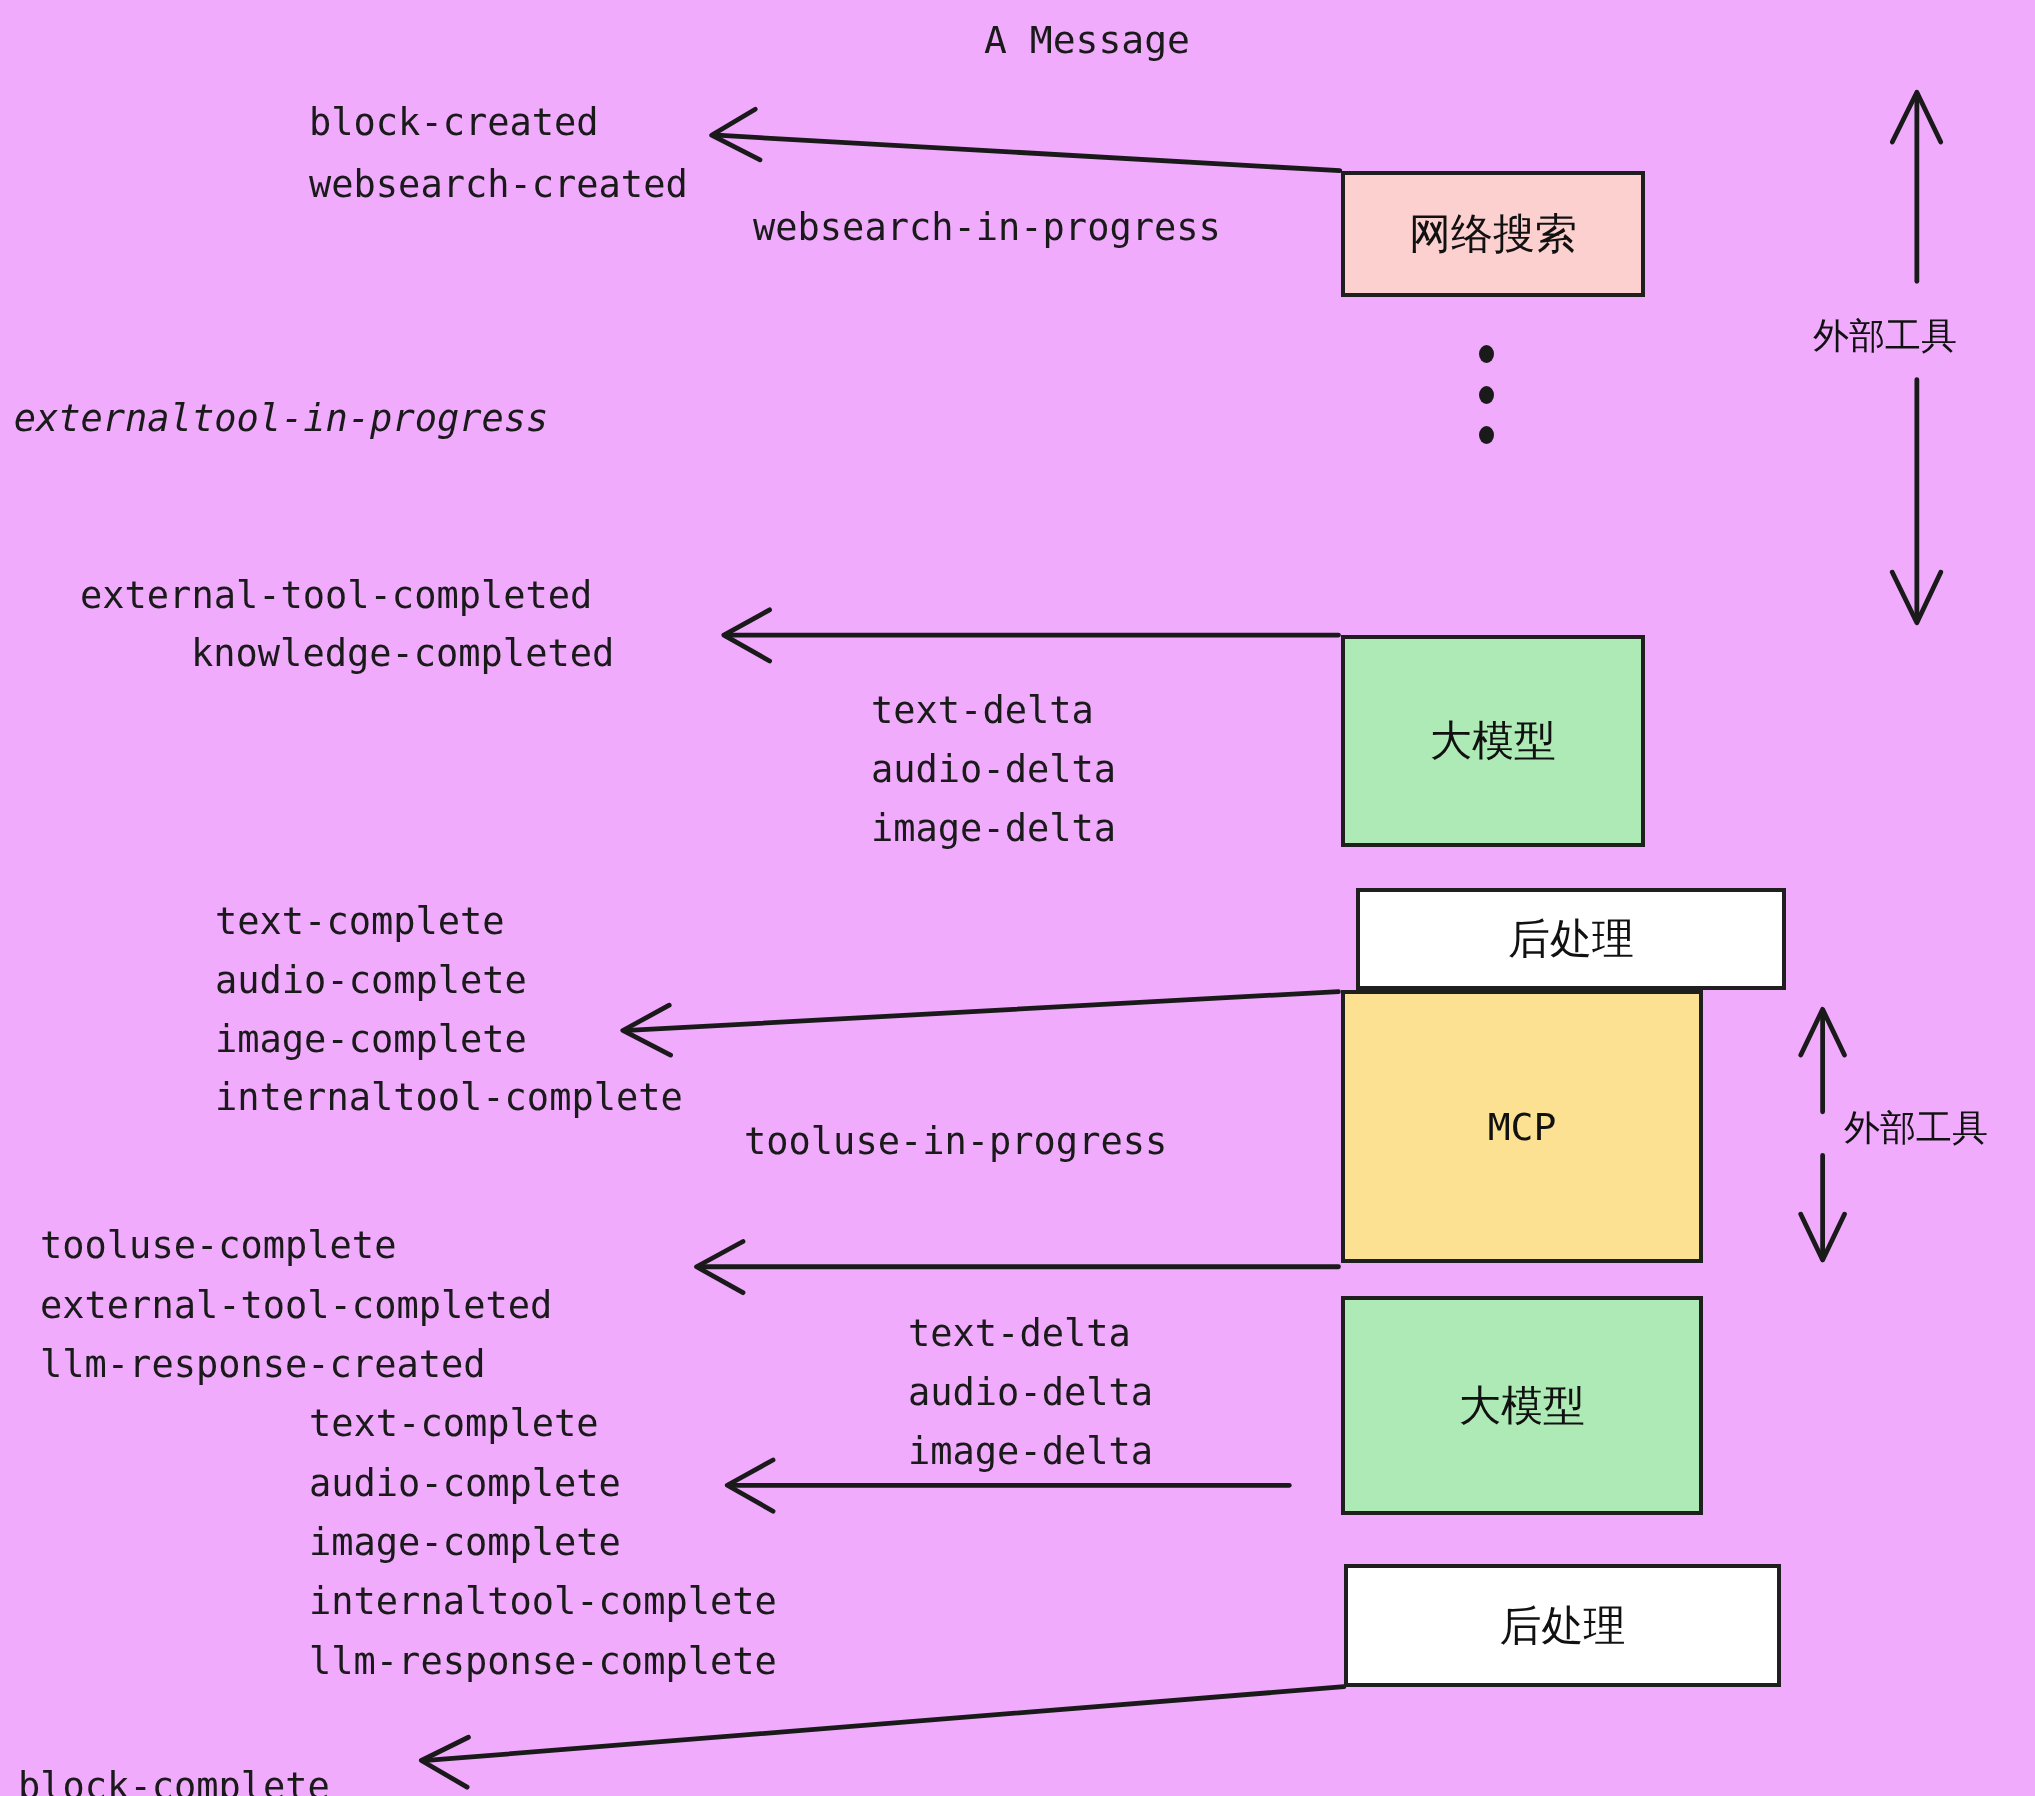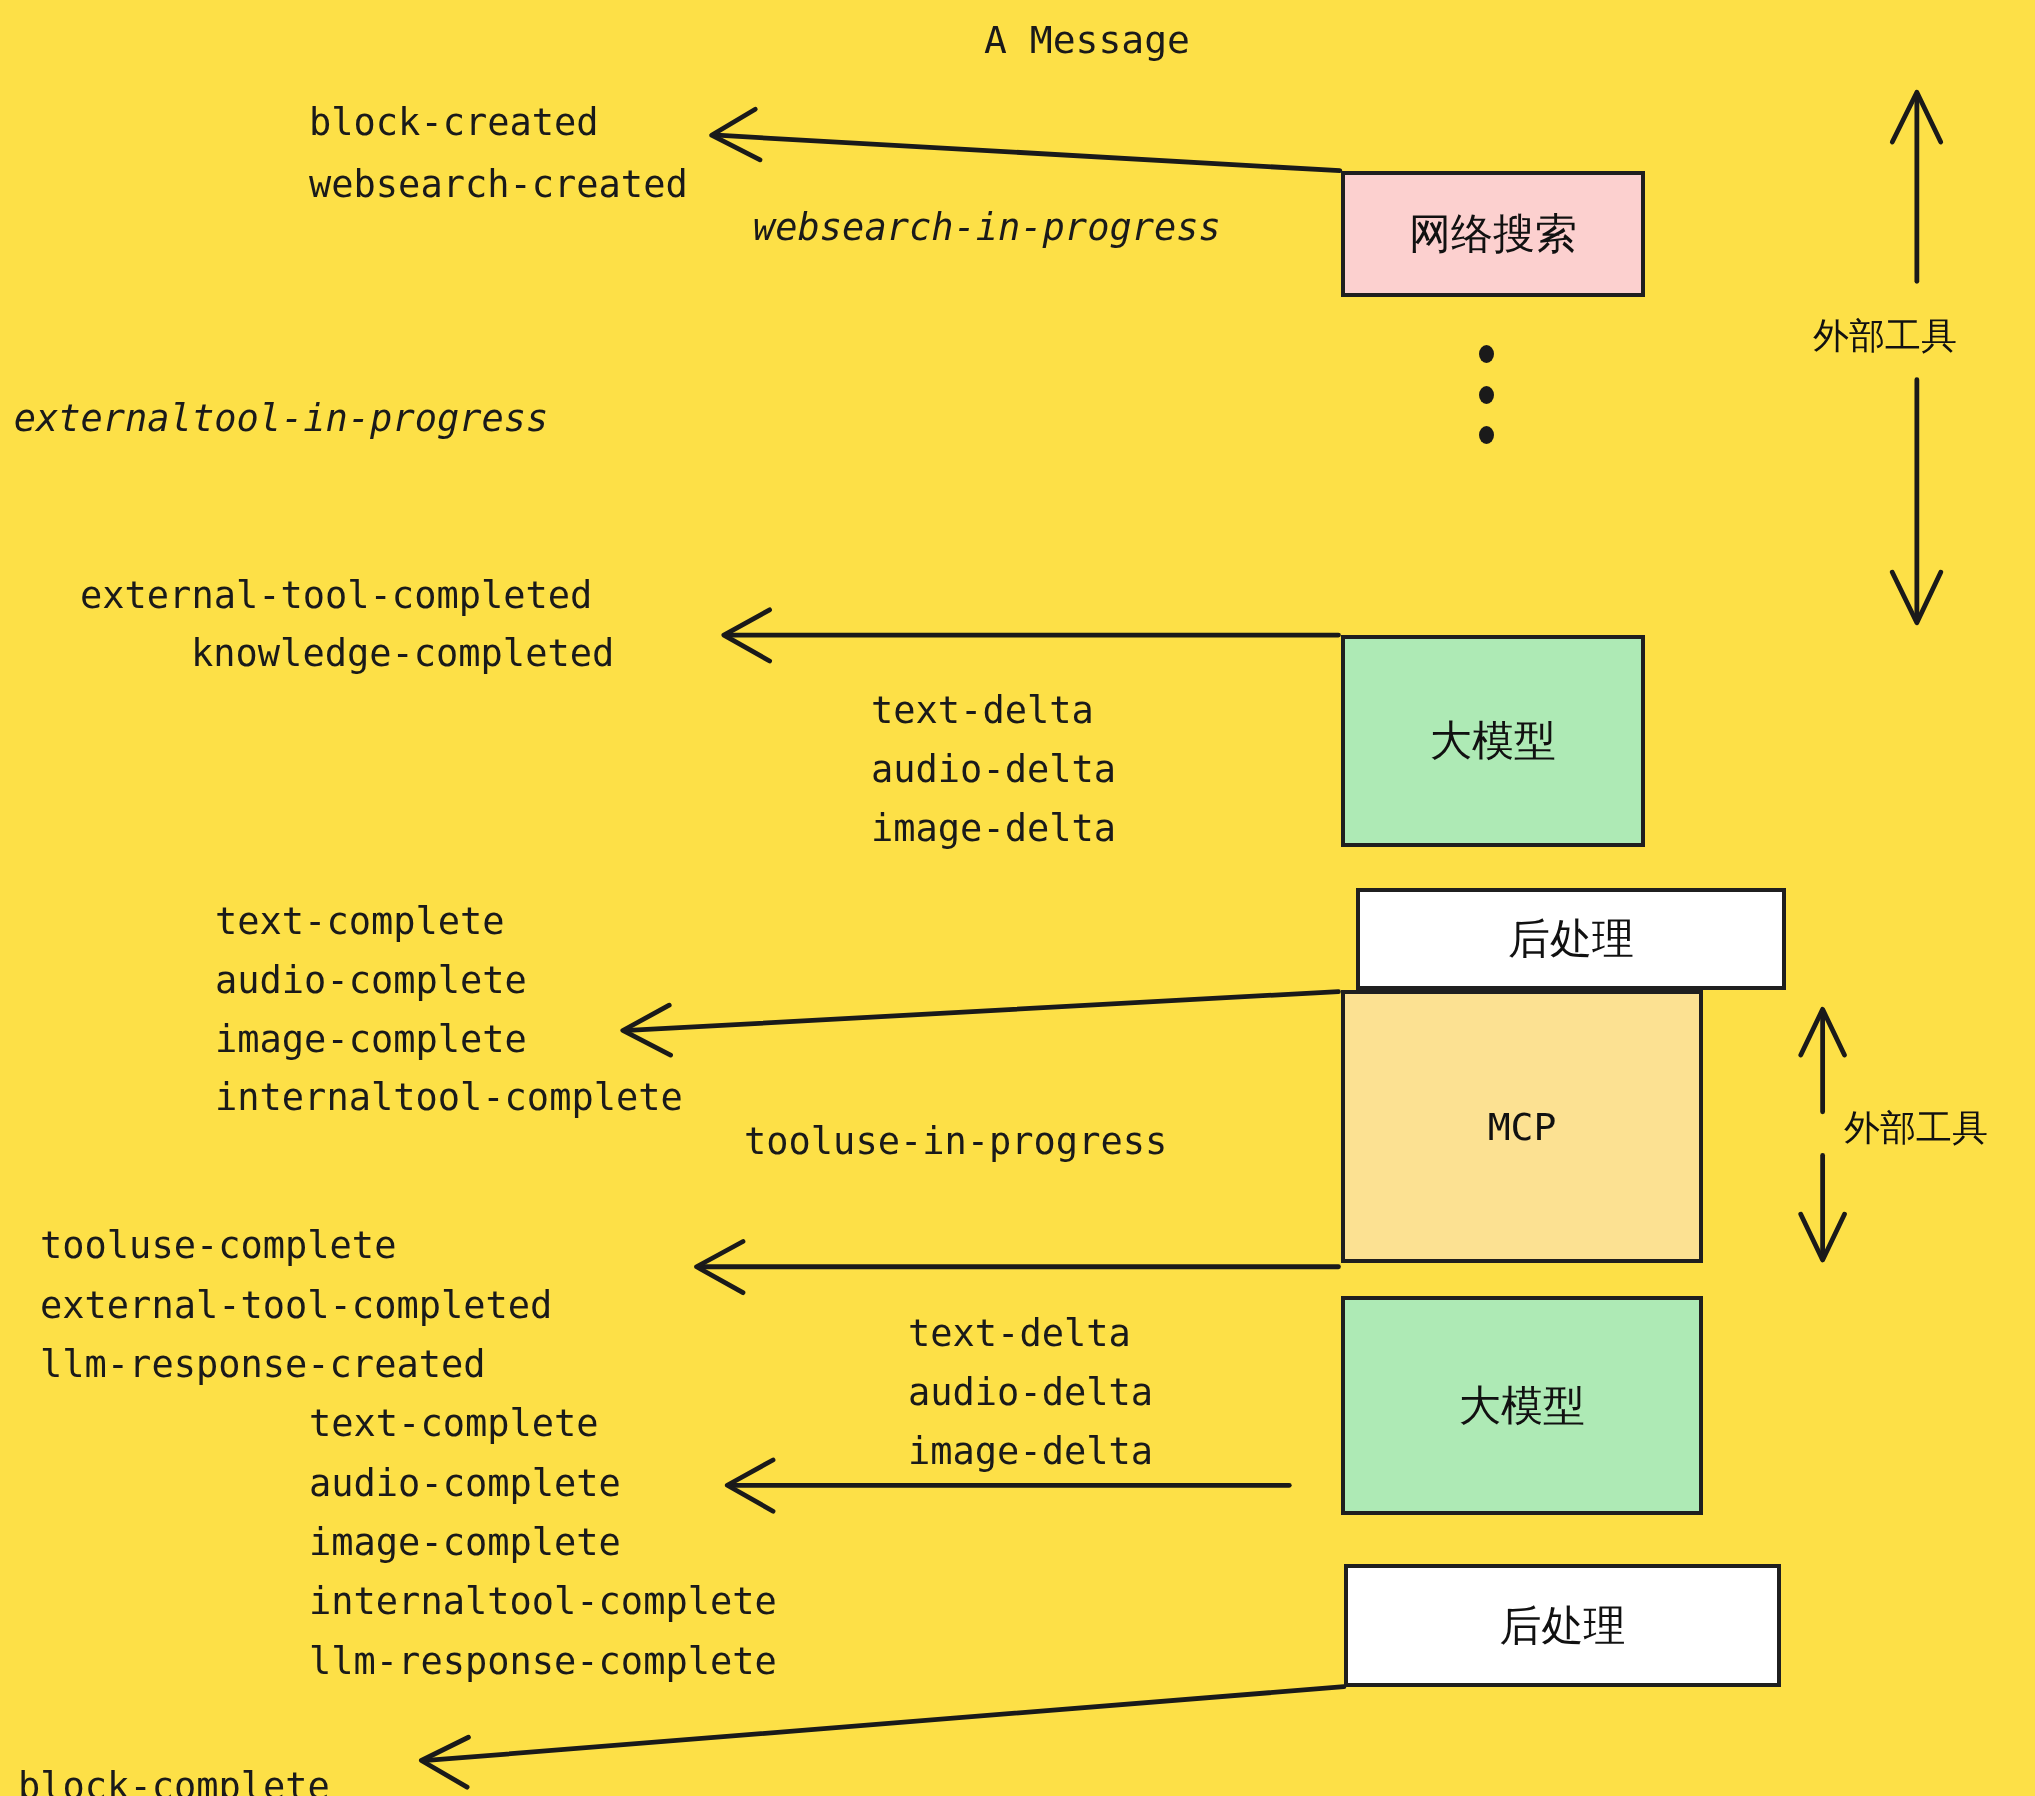--- a/index.html
+++ b/index.html
@@ -4,21 +4,21 @@
 <style>
   html, body {
     margin: 0;
     padding: 0;
     background: #ffffff;
   }
   #stage {
     position: relative;
     width: 2035px;
     height: 1796px;
-    background: #fde047;
+    background: #f0abfc;
     overflow: hidden;
     font-family: "DejaVu Sans Mono", monospace;
   }
   svg.layer {
     position: absolute;
     top: 0;
     left: 0;
     width: 2035px;
     height: 1796px;
   }
@@ -167,21 +167,21 @@
     <i></i>
       <i></i>
       <i></i>
   </div>
 
   <div class="grouplabel" style="left:1813px; top:318px;">外部工具</div>
   <div class="grouplabel" style="left:1844px; top:1110px;">外部工具</div>
 
   <div class="evt" style="left:309px;  top:104px;">block-created</div>
   <div class="evt" style="left:309px;  top:166px;">websearch-created</div>
-  <div class="evt" style="left:753px; top:209px;font-style:italic;">websearch-in-progress</div>
+  <div class="evt" style="left:753px; top:209px;">websearch-in-progress</div>
   <div class="evt" style="left:13.7px;   top:400px;font-style:italic;">externaltool-in-progress</div>
   <div class="evt" style="left:80px;  top:577px;">external-tool-completed</div>
   <div class="evt" style="left:191px;  top:635px;">knowledge-completed</div>
   <div class="evt" style="left:871px; top:692px;">text-delta</div>
   <div class="evt" style="left:871px; top:751px;">audio-delta</div>
   <div class="evt" style="left:871px; top:810px;">image-delta</div>
   <div class="evt" style="left:215px;  top:903px;">text-complete</div>
   <div class="evt" style="left:215px;  top:962px;">audio-complete</div>
   <div class="evt" style="left:215px;  top:1021px;">image-complete</div>
   <div class="evt" style="left:215px;  top:1079px;">internaltool-complete</div>

